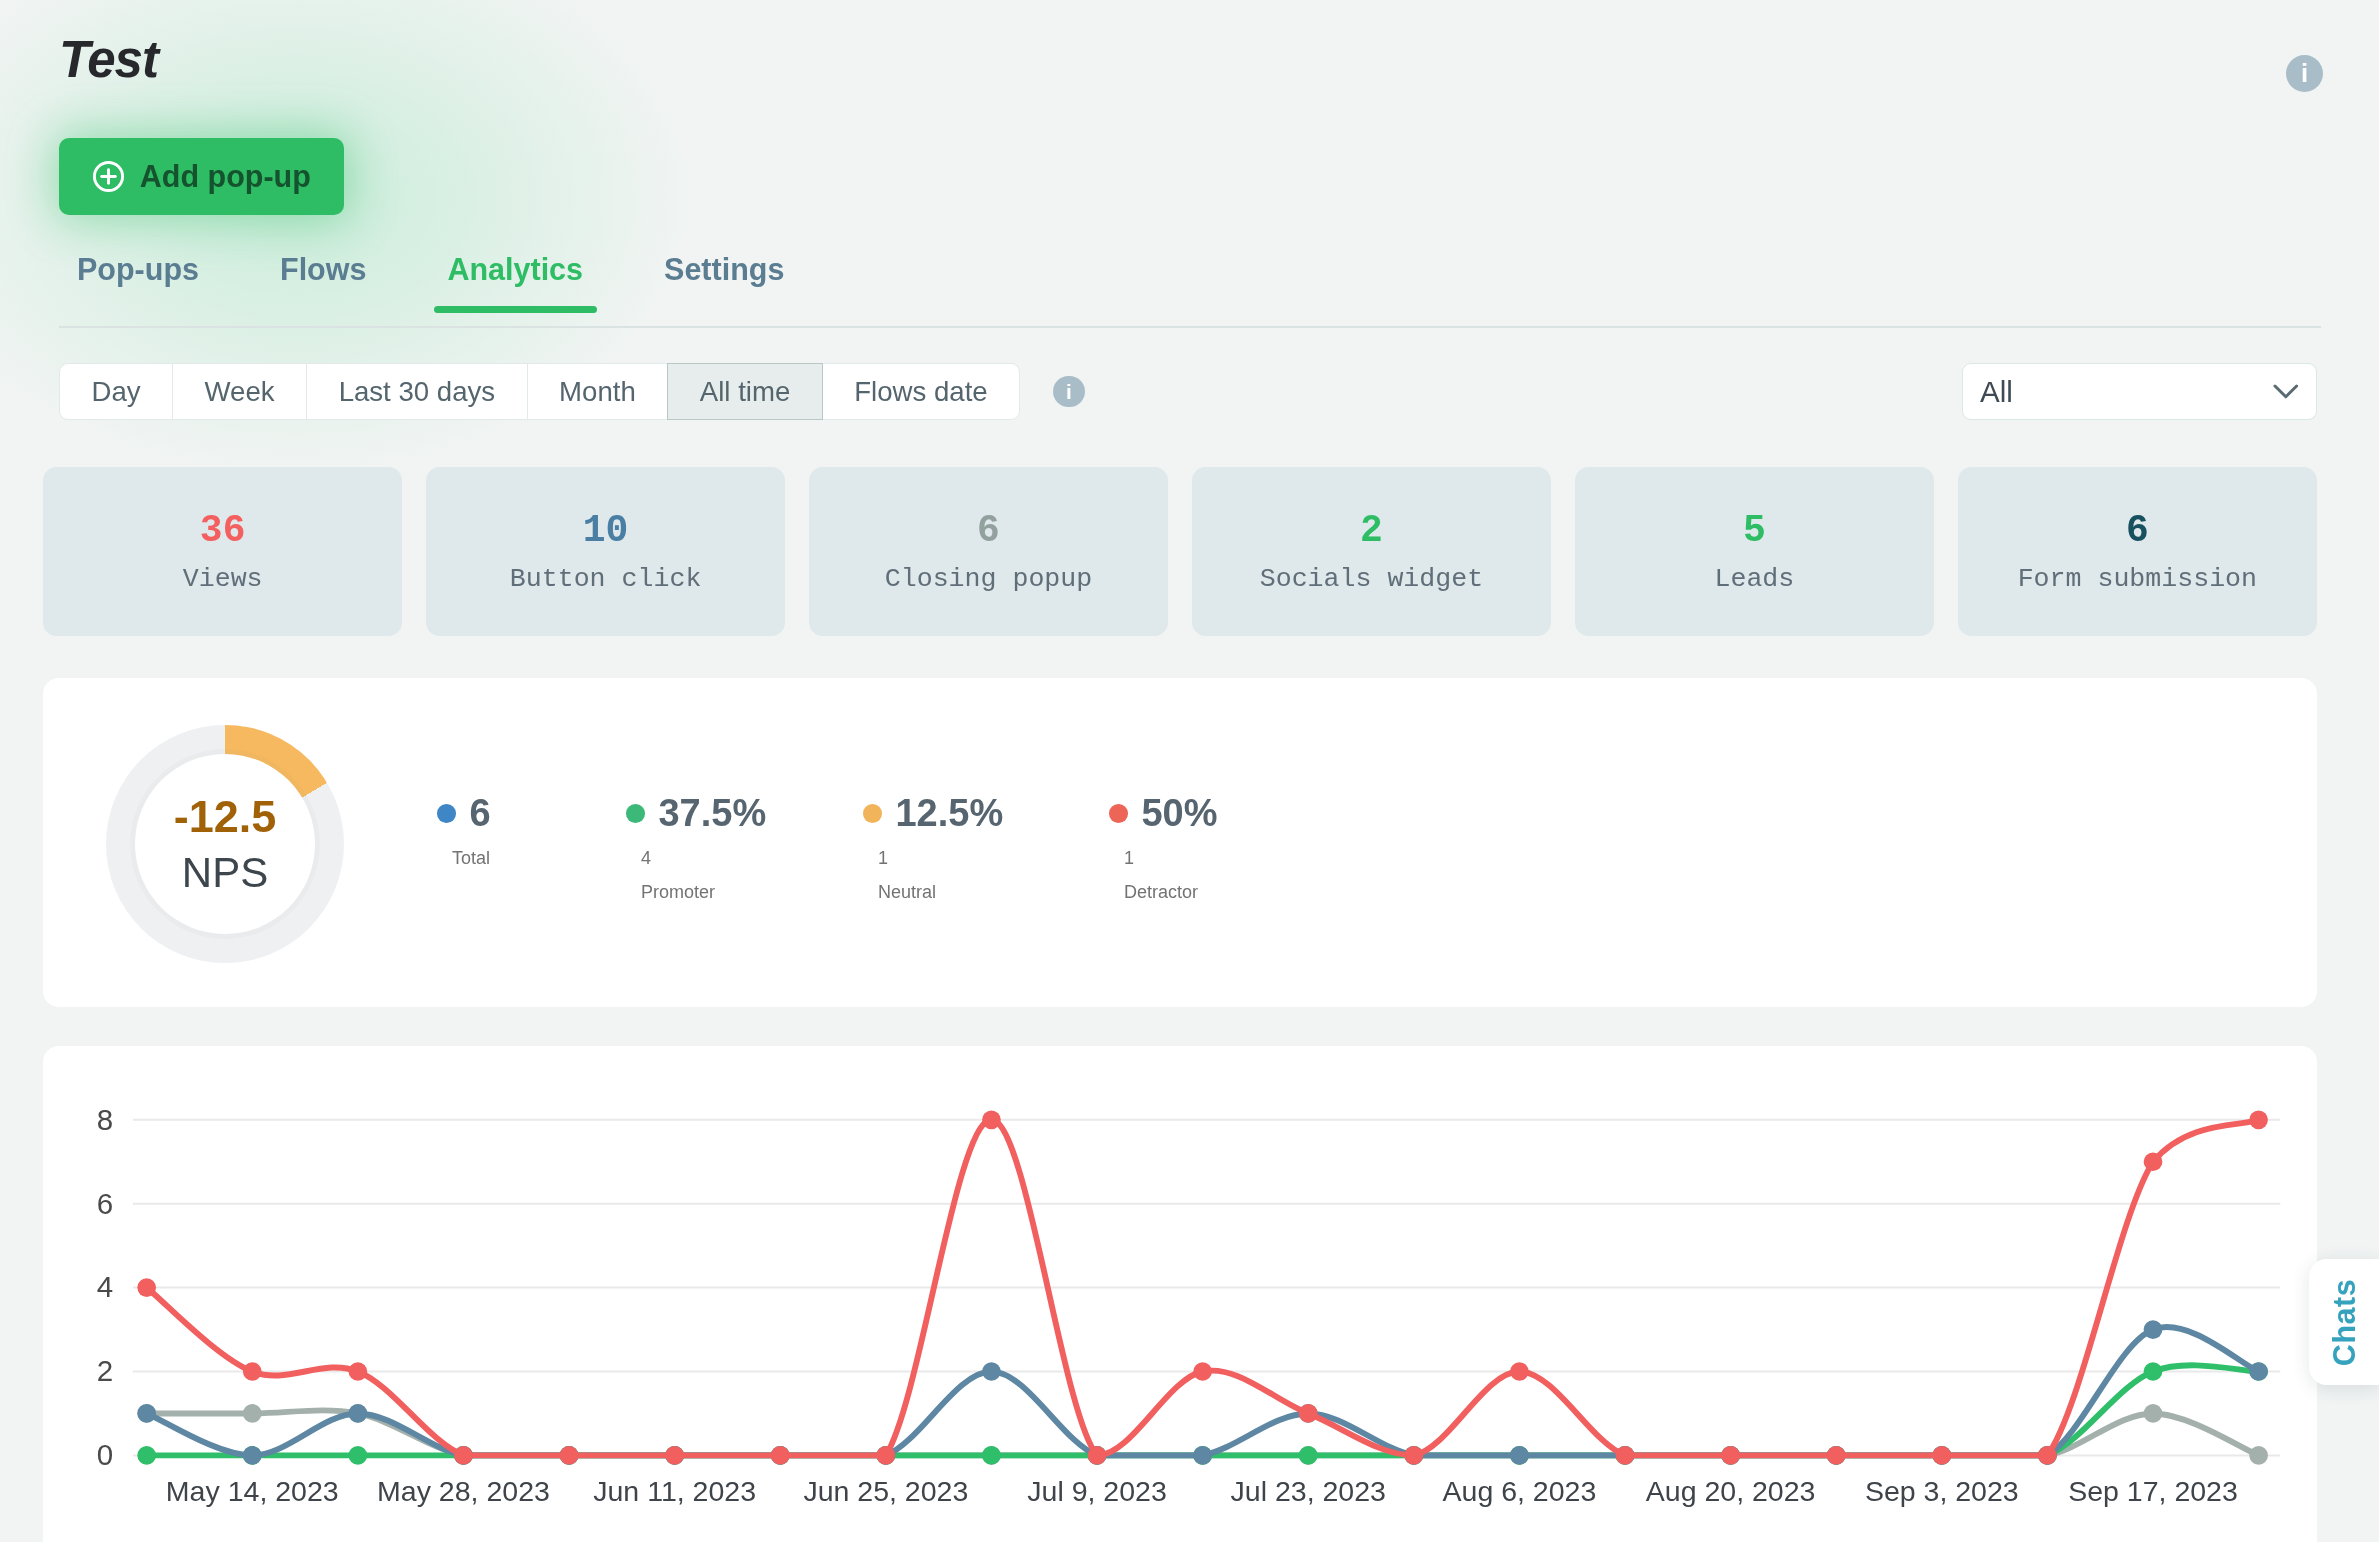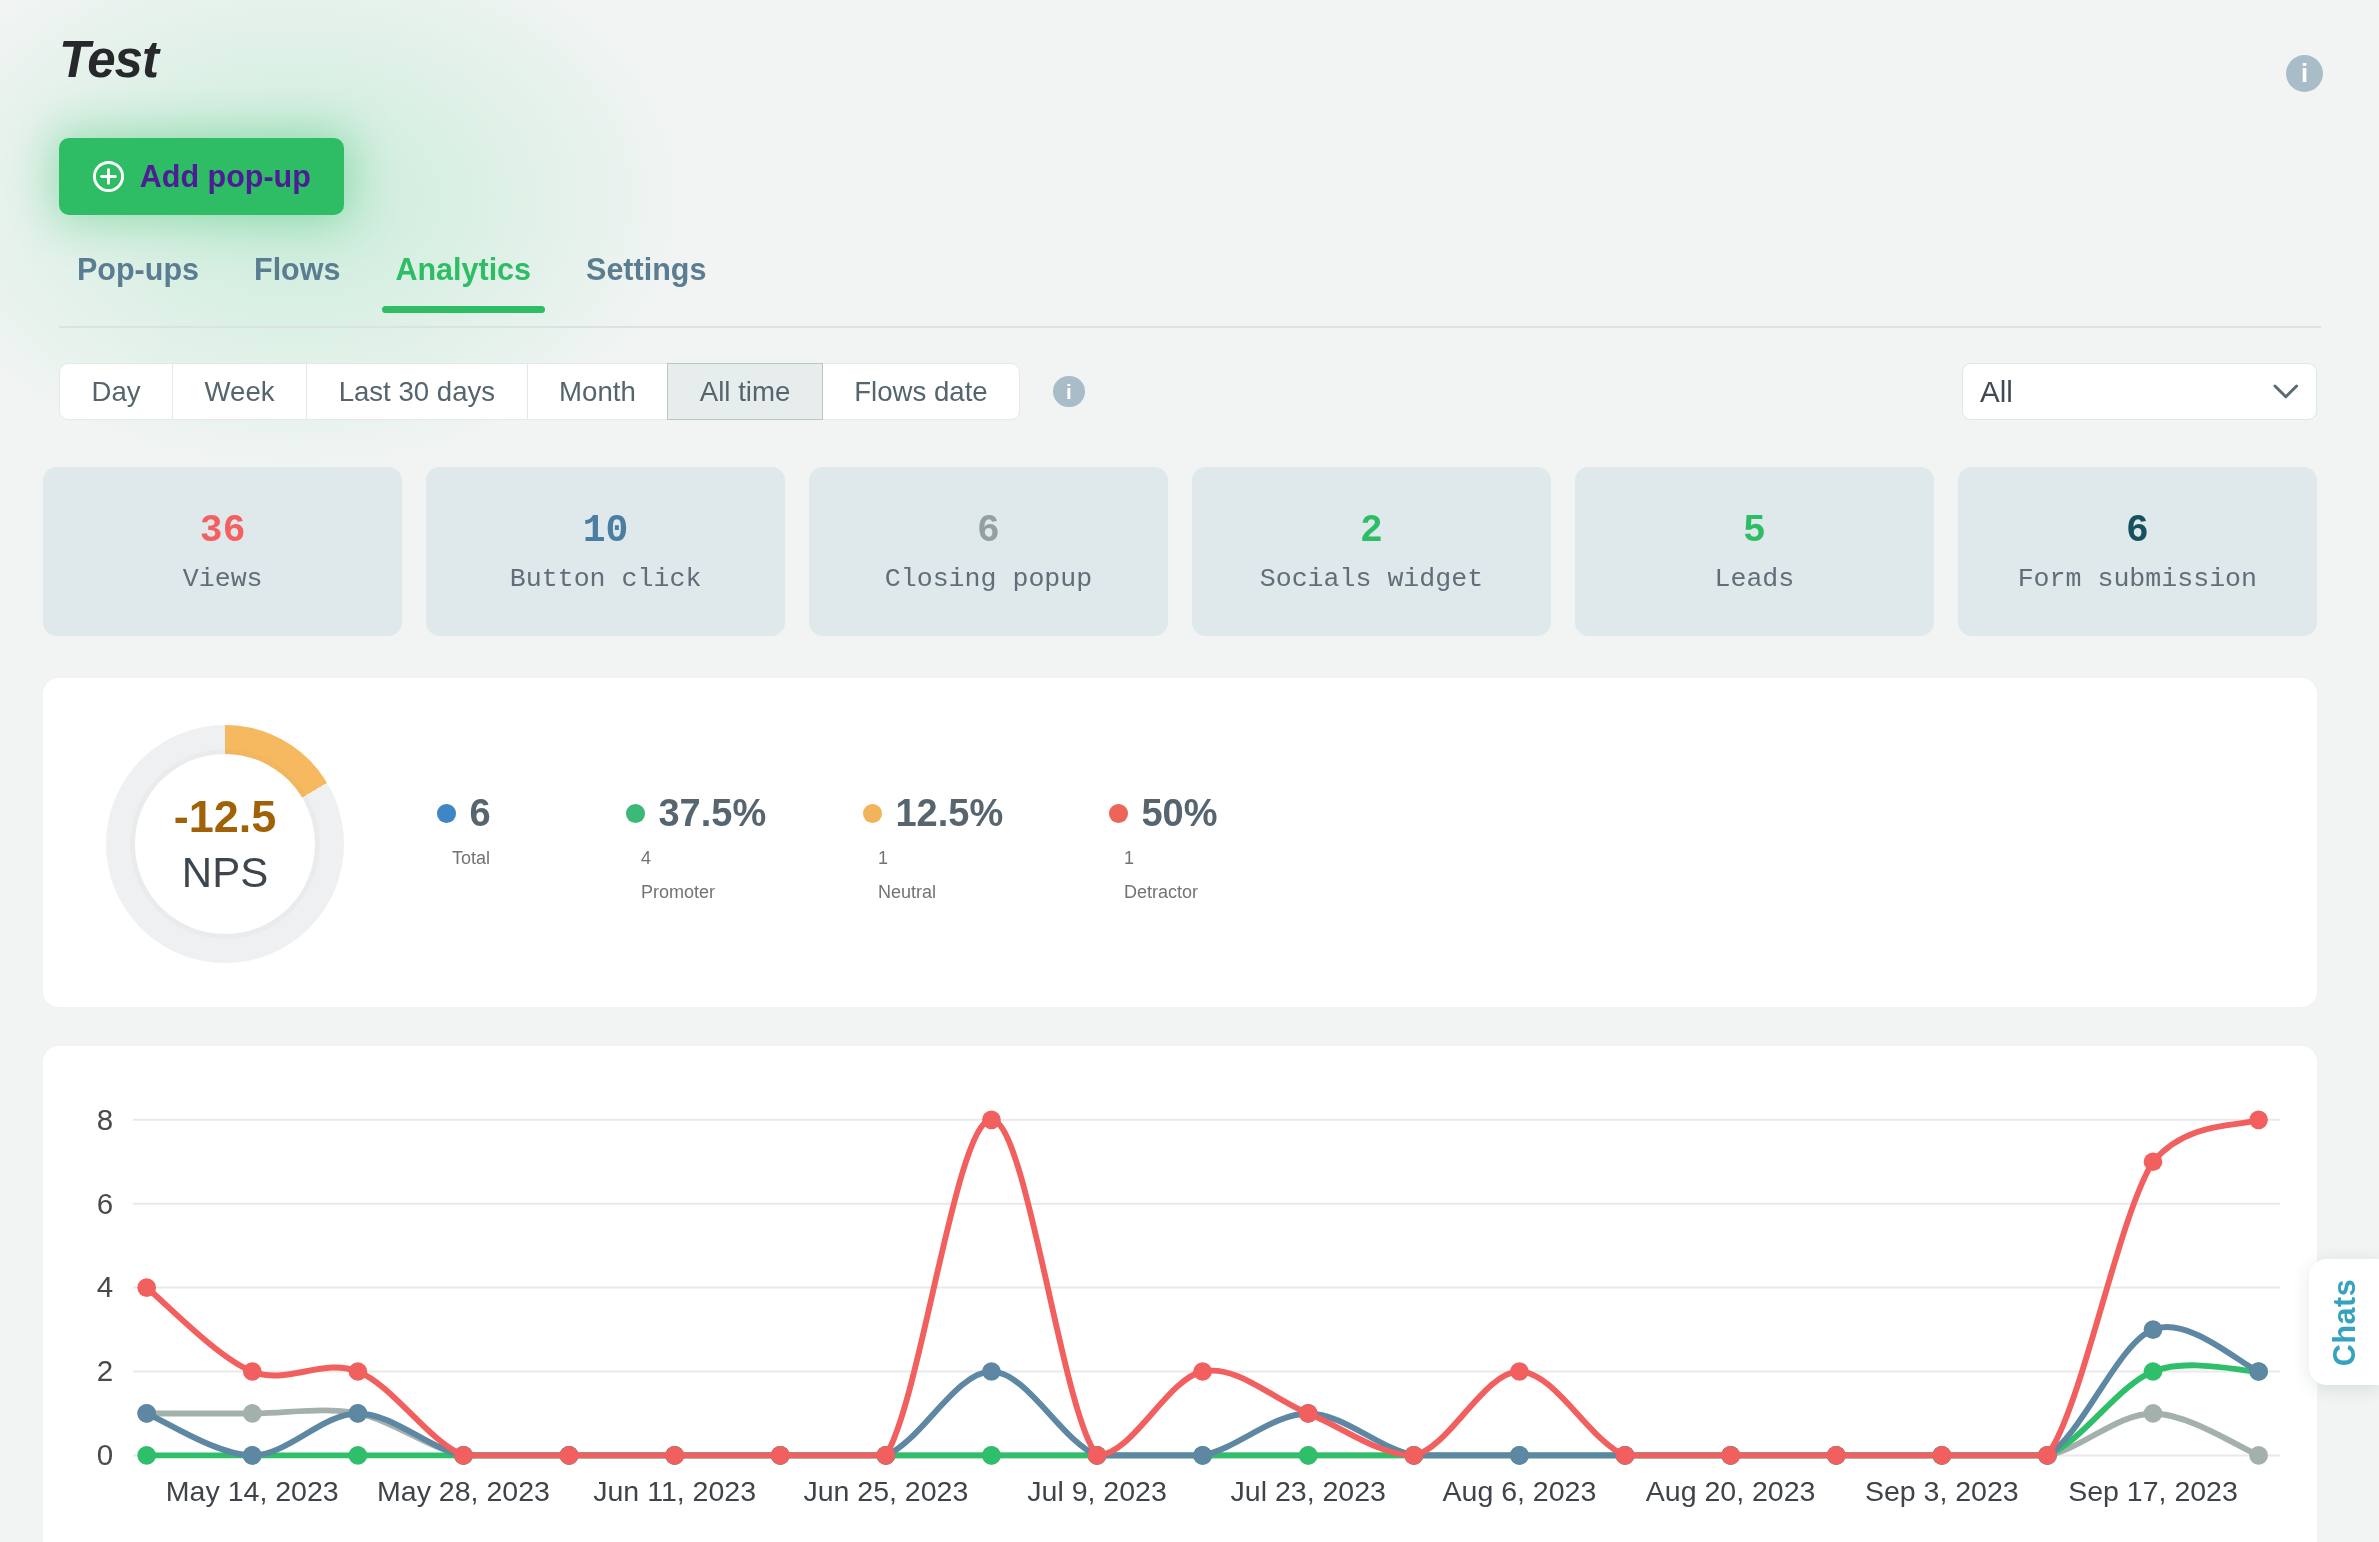--- a/index.html
+++ b/index.html
@@ -20,25 +20,25 @@
   }
   .info-badge {
     border-radius:50%; background:#a9bdc9; color:#ffffff;
     display:flex; align-items:center; justify-content:center;
     font-weight:bold; cursor:pointer;
   }
   .info-top { position:absolute; right:57px; top:55px; width:37px; height:37px; font-size:25.6px; }
   .add-btn {
     position:absolute; left:59px; top:138px; height:77px; padding:0 33px;
     background:#2ebd64; border:none; border-radius:9.9px; cursor:pointer;
-    color:#4c1d95; font-family:inherit; font-size:30.5px; font-weight:bold;
+    color:#14532d; font-family:inherit; font-size:30.5px; font-weight:bold;
     display:flex; align-items:center; gap:14.8px;
     box-shadow:0 0 45px 5.9px rgba(46,189,100,0.40);
   }
-  .tabs { position:absolute; left:77px; top:252px; display:flex; gap:55px; }
+  .tabs { position:absolute; left:77px; top:252px; display:flex; gap:81px; }
   .tab {
     position:relative; font-size:30.5px; font-weight:bold; color:#5b7d92;
     padding-bottom:25.6px; cursor:pointer;
   }
   .tab.active { color:#2ebd64; }
   .tab.active::after {
     content:""; position:absolute; left:-13.8px; right:-13.8px; bottom:0;
     height:6.9px; border-radius:3.9px; background:#2ebd64;
   }
   .tabs-divider { position:absolute; left:59px; width:2262px; top:326px; height:2px; background:#dbe3e2; }

